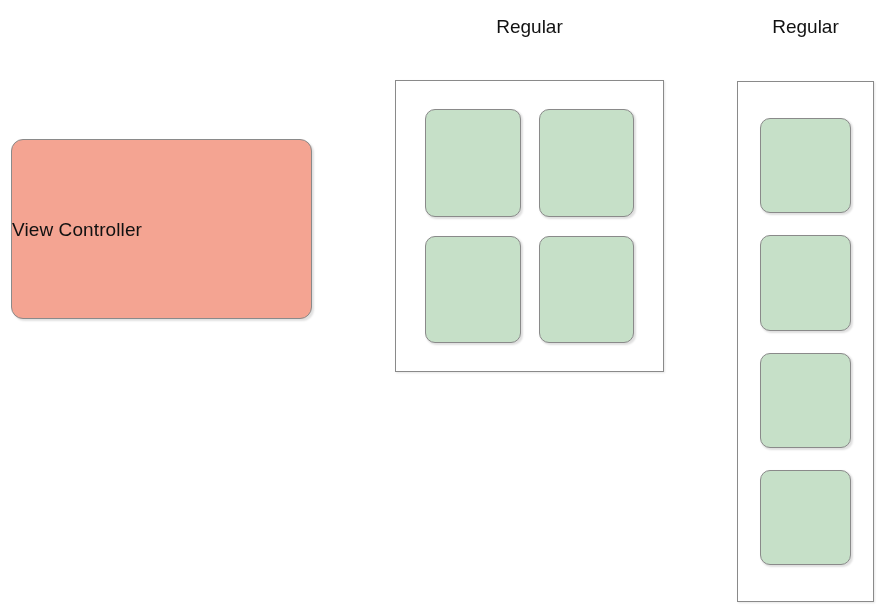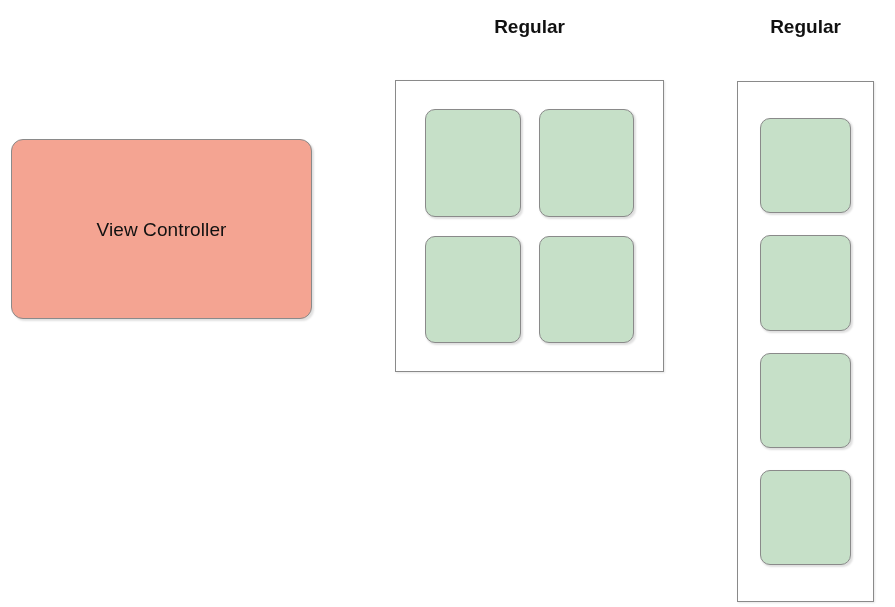--- a/index.html
+++ b/index.html
@@ -18,21 +18,21 @@
     width: 895px;
     height: 607px;
   }
 
   
   .node {
     position: absolute;
     box-sizing: border-box;
     display: flex;
     align-items: center;
-    justify-content: center;
+    justify-content: flex-start;
     text-align: center;
   }
 
   
   .vc-node {
     left: 11px;
     top: 139px;
     width: 301px;
     height: 180px;
     background: #f4a492;
@@ -48,21 +48,20 @@
   }
 
   
   .col-title {
     position: absolute;
     font-size: 19px;
     color: #111111;
     line-height: 1;
     white-space: nowrap;
     text-align: center;
-    font-weight: bold;
   }
   .col-title.regular { left: 395px; top: 17px; width: 269px; }
   .col-title.compact { left: 737px; top: 17px; width: 137px; }
 
   
   .frame {
     position: absolute;
     box-sizing: border-box;
     background: #ffffff;
     border: 1px solid #8a8a8a;

